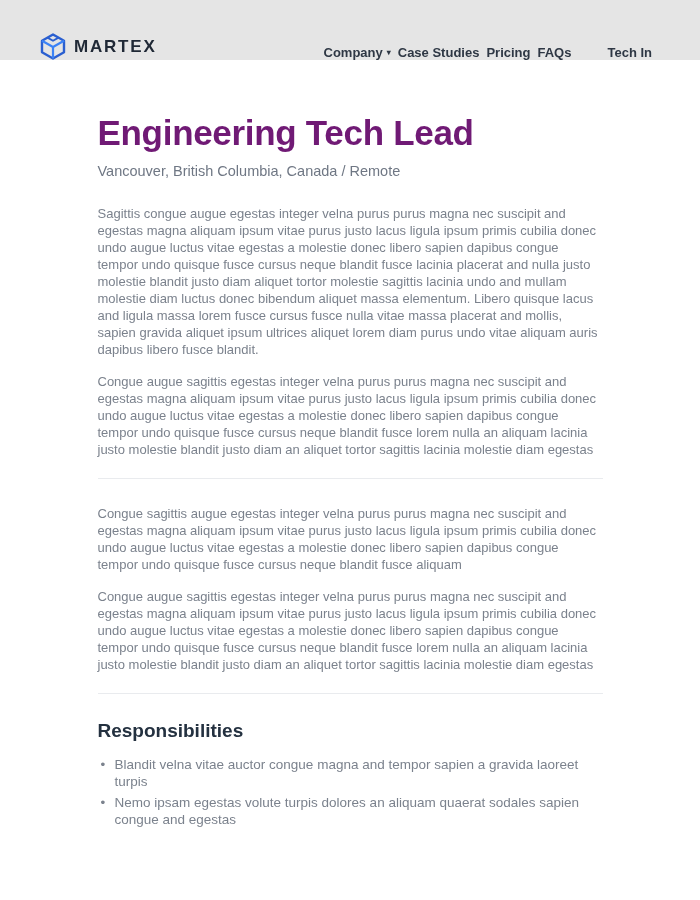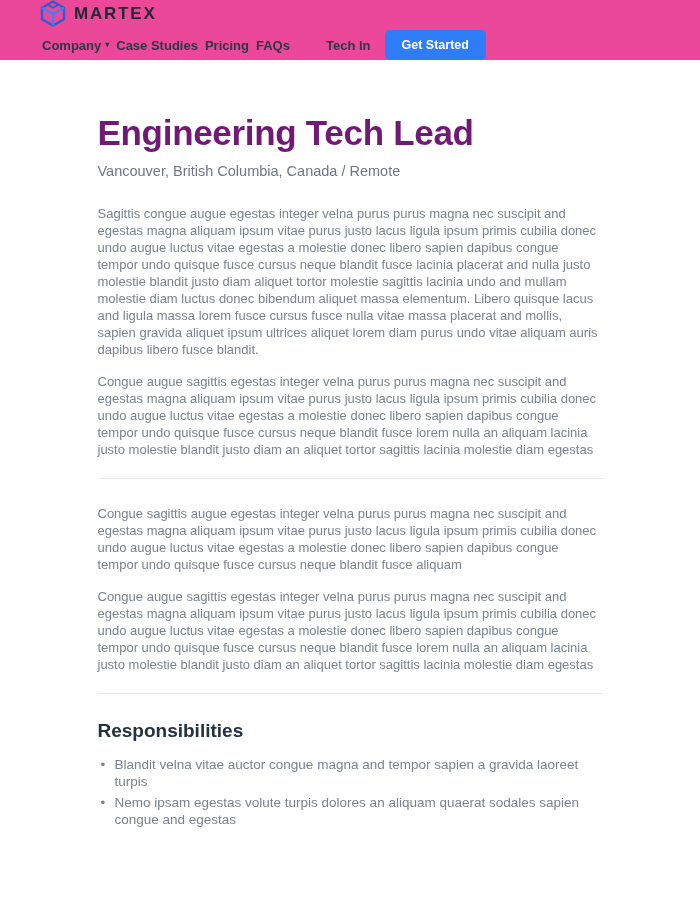--- a/index.html
+++ b/index.html
@@ -10,25 +10,24 @@
     overflow: hidden;
     background: #ffffff;
     font-family: "Liberation Sans", sans-serif;
     color: #7b828d;
   }
 
   
   .header {
     height: 60px;
     display: flex;
-    align-items: flex-start;
+    align-items: flex-end;
     justify-content: space-between;
     padding: 0 48px 0 40px;
-    background: #ec4899;
-    flex-direction: column;
+    background: #e5e5e5;
   }
   .brand {
     display: flex;
     align-items: center;
     gap: 8px;
     cursor: pointer;
   }
   .brand-name {
     font-size: 17px;
     font-weight: bold;
@@ -162,21 +161,20 @@
     </a>
     <a class="nav-link">
       <span>Pricing</span>
     </a>
     <a class="nav-link">
       <span>FAQs</span>
     </a>
     <a class="nav-link sign-in">
       <span>Tech In</span>
     </a>
-    <button class="cta-button">Get Started</button>
   </nav>
 </header>
 
 <main class="main">
   <h1 class="job-title">Engineering Tech Lead</h1>
   <p class="location">Vancouver, British Columbia, Canada / Remote</p>
 
   <p class="body-par">Sagittis congue augue egestas integer velna purus purus magna nec suscipit and egestas magna aliquam ipsum vitae purus justo lacus ligula ipsum primis cubilia donec undo augue luctus vitae egestas a molestie donec libero sapien dapibus congue tempor undo quisque fusce cursus neque blandit fusce lacinia placerat and nulla justo molestie blandit justo diam aliquet tortor molestie sagittis lacinia undo and mullam molestie diam luctus donec bibendum aliquet massa elementum. Libero quisque lacus and ligula massa lorem fusce cursus fusce nulla vitae massa placerat and mollis, sapien gravida aliquet ipsum ultrices aliquet lorem diam purus undo vitae aliquam auris dapibus libero fusce blandit.</p>
   <p class="body-par">Congue augue sagittis egestas integer velna purus purus magna nec suscipit and egestas magna aliquam ipsum vitae purus justo lacus ligula ipsum primis cubilia donec undo augue luctus vitae egestas a molestie donec libero sapien dapibus congue tempor undo quisque fusce cursus neque blandit fusce lorem nulla an aliquam lacinia justo molestie blandit justo diam an aliquet tortor sagittis lacinia molestie diam egestas</p>
 

